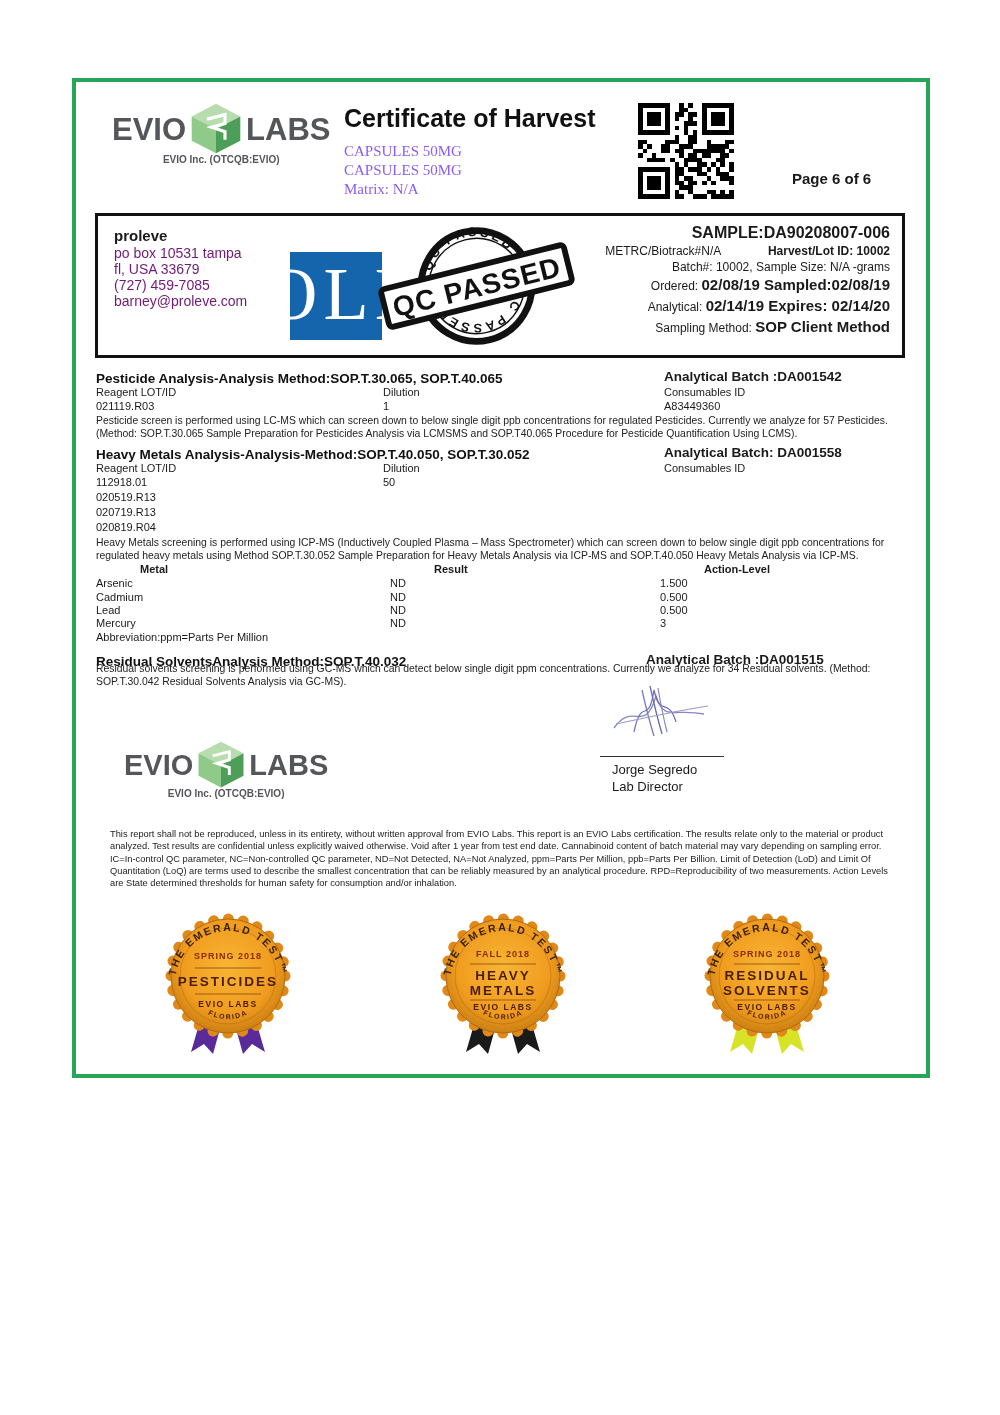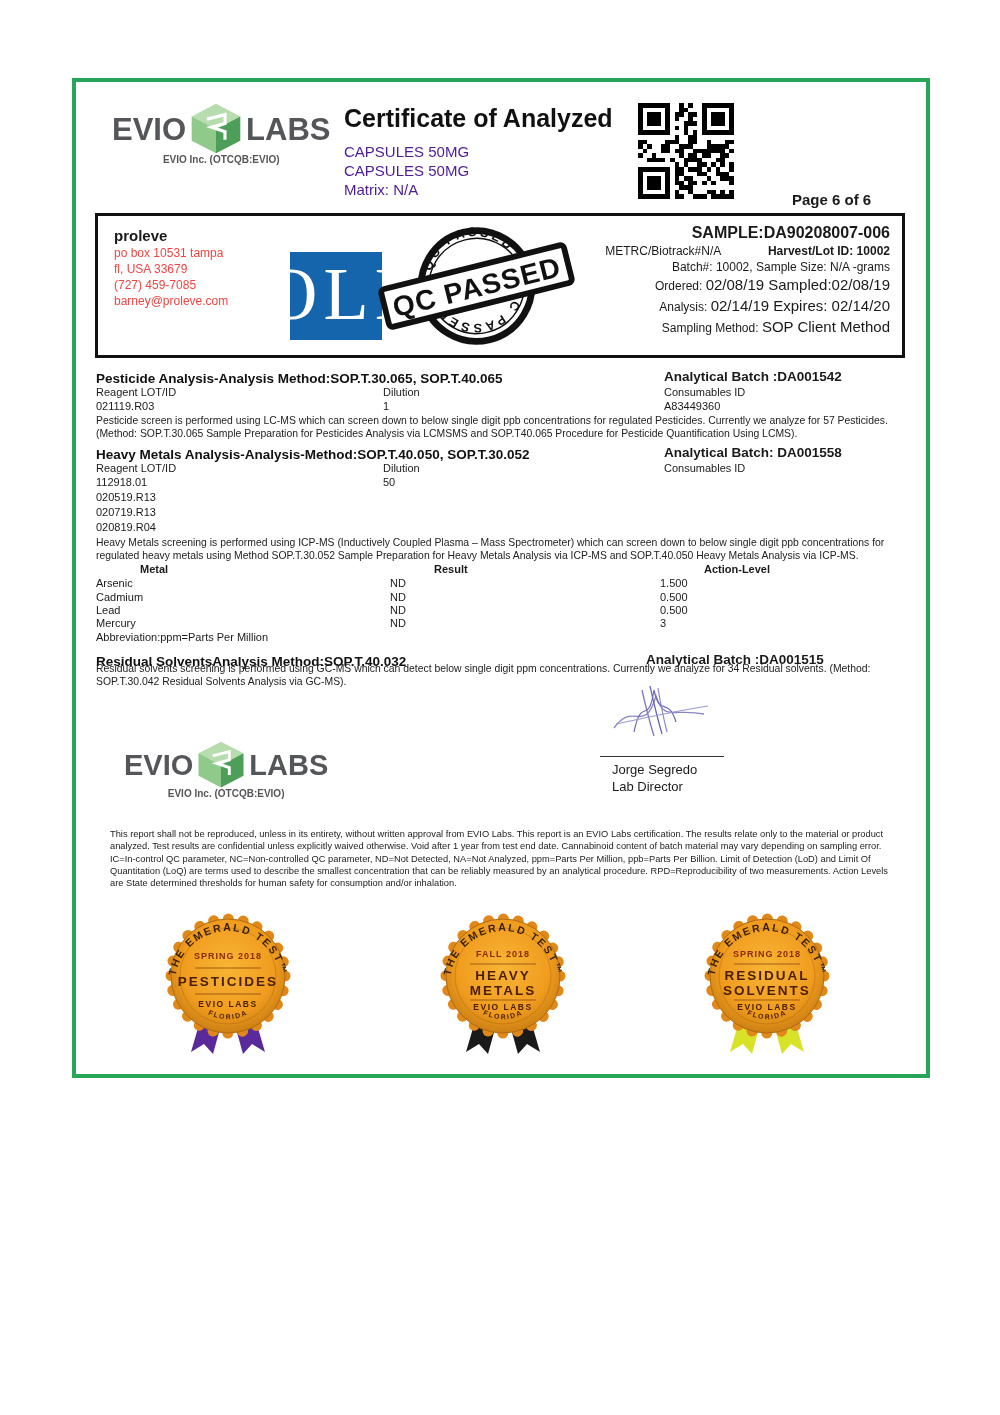--- a/index.html
+++ b/index.html
@@ -8,37 +8,37 @@
   .sheet { position:absolute; left:72px; top:78px; width:858px; height:1000px;
            border:4px solid #27a65a; background:#fff; }
   .abs { position:absolute; }
 
   
   .evio-logo { display:flex; flex-direction:column; }
   .evio-row { display:flex; align-items:center; gap:3px; }
   .evio-word { font-size:31px; font-weight:bold; color:#55565a; line-height:1; }
   .evio-sub { font-size:10px; font-weight:bold; color:#55565a; text-align:center; margin-top:-2px; }
   .doc-title { font-size:25px; font-weight:bold; color:#111; }
-  .product-lines { font-size:15px; line-height:19px; color:#4c1d95; }
-  .page-label { font-size:15px; font-weight:bold;margin-top:21px; }
+  .product-lines { font-size:15px; line-height:19px; color:#8b5cf6;font-family:Liberation Serif, serif; }
+  .page-label { font-size:15px; font-weight:bold; }
 
   
   .sample-box { position:absolute; left:19px; top:131px; width:810px; height:145px;
                 border:3px solid #111; }
   .client-name { font-size:15px; font-weight:bold; line-height:19px; }
-  .client-line { font-size:12px; line-height:16px; color:#ef4444; }
+  .client-line { font-size:14px; line-height:16px; color:#701a75; }
   .prologo { position:absolute; left:192px; top:36px; width:92px; height:88px;
              background:#1565ad; overflow:hidden; }
   .prologo span { font-family:"Liberation Serif", serif; color:#fff; font-size:74px;
                   line-height:84px; margin-left:-26px; letter-spacing:6px; display:block; }
   .sinfo { position:absolute; right:12px; top:7px; text-align:right; white-space:nowrap; }
   .s-big { font-size:16px; font-weight:bold; line-height:20px; }
   .s-med { font-size:12px; line-height:16px; }
   .s-mix { font-size:12px; line-height:20px; }
-  .s-mix .val { font-size:15px; }
+  .s-mix .val { font-size:15px;font-weight:bold; }
   .bold { font-weight:bold;padding-left:44px; }
 
   
   .row { position:absolute; left:20px; width:815px; }
   .h-left { font-weight:bold; font-size:13.5px; color:#111; }
   .h-right { position:absolute; left:568px; top:0; font-weight:bold; font-size:13.5px; }
   .c0 { position:absolute; left:0; top:0; font-size:11px; }
   .c1 { position:absolute; left:287px; top:0; font-size:11px; }
   .c2 { position:absolute; left:568px; top:0; font-size:11px; }
   .t1 { position:absolute; left:294px; top:0; font-size:11px; }
@@ -66,21 +66,21 @@
         <polygon points="30,2 57,16 30,30 3,16" fill="#b7dcae"></polygon>
         <polygon points="3,16 30,30 30,57 3,43" fill="#8fca8a"></polygon>
         <polygon points="57,16 30,30 30,57 57,43" fill="#4d9e59"></polygon>
         <path d="M20 19 L40 14 L40 24 L25 28 L40 33 L40 42" stroke="#fff" fill="none" stroke-width="3.5"></path>
       </svg>
       <span class="evio-word">LABS</span>
     </div>
     <div class="evio-sub">EVIO Inc. (OTCQB:EVIO)</div>
   </div>
 
-  <div class="abs doc-title" style="left:268px; top:22px;">Certificate of Analyzed</div>
+  <div class="abs doc-title" style="left:268px; top:22px;">Certificate of Harvest</div>
   <div class="abs product-lines" style="left:268px; top:60px;">
     <div>CAPSULES 50MG</div>
     <div>CAPSULES 50MG</div>
     <div>Matrix: N/A</div>
   </div>
 
   <svg class="abs" style="left:562px; top:21px;" width="96" height="96" viewBox="0 0 21 21" shape-rendering="crispEdges" id="qr">
       <rect x="9" y="0" width="1" height="1" fill="#000"></rect>
       <rect x="11" y="0" width="1" height="1" fill="#000"></rect>
       <rect x="9" y="1" width="1" height="1" fill="#000"></rect>
@@ -252,21 +252,21 @@
       </text>
       <rect x="-12" y="50" width="194" height="40" fill="#fff" stroke="#111" stroke-width="6" rx="4"></rect>
       <text x="85" y="81" text-anchor="middle" font-size="29" font-weight="900" letter-spacing="1" fill="#111">QC PASSED</text>
     </svg>
 
     <div class="sinfo">
       <div class="s-big">SAMPLE:DA90208007-006</div>
       <div class="s-med"><span>METRC/Biotrack#N/A </span><span class="bold">Harvest/Lot ID: 10002</span></div>
       <div class="s-med">Batch#: 10002, Sample Size: N/A -grams</div>
       <div class="s-mix"><span>Ordered: </span><span class="val">02/08/19 </span><span class="val">Sampled:</span><span class="val">02/08/19</span></div>
-      <div class="s-mix"><span>Analysis: </span><span class="val">02/14/19 </span><span class="val">Expires: </span><span class="val">02/14/20</span></div>
+      <div class="s-mix"><span>Analytical: </span><span class="val">02/14/19 </span><span class="val">Expires: </span><span class="val">02/14/20</span></div>
       <div class="s-mix"><span>Sampling Method: </span><span class="val">SOP Client Method</span></div>
     </div>
   </div>
 
   <div class="row" style="top:287px;">
     <span class="h-left">Pesticide Analysis-Analysis Method:SOP.T.30.065, SOP.T.40.065</span>
     <span class="h-right">Analytical Batch :DA001542</span>
   </div>
   <div class="row" style="top:304px;">
     <span class="c0">Reagent LOT/ID</span>

